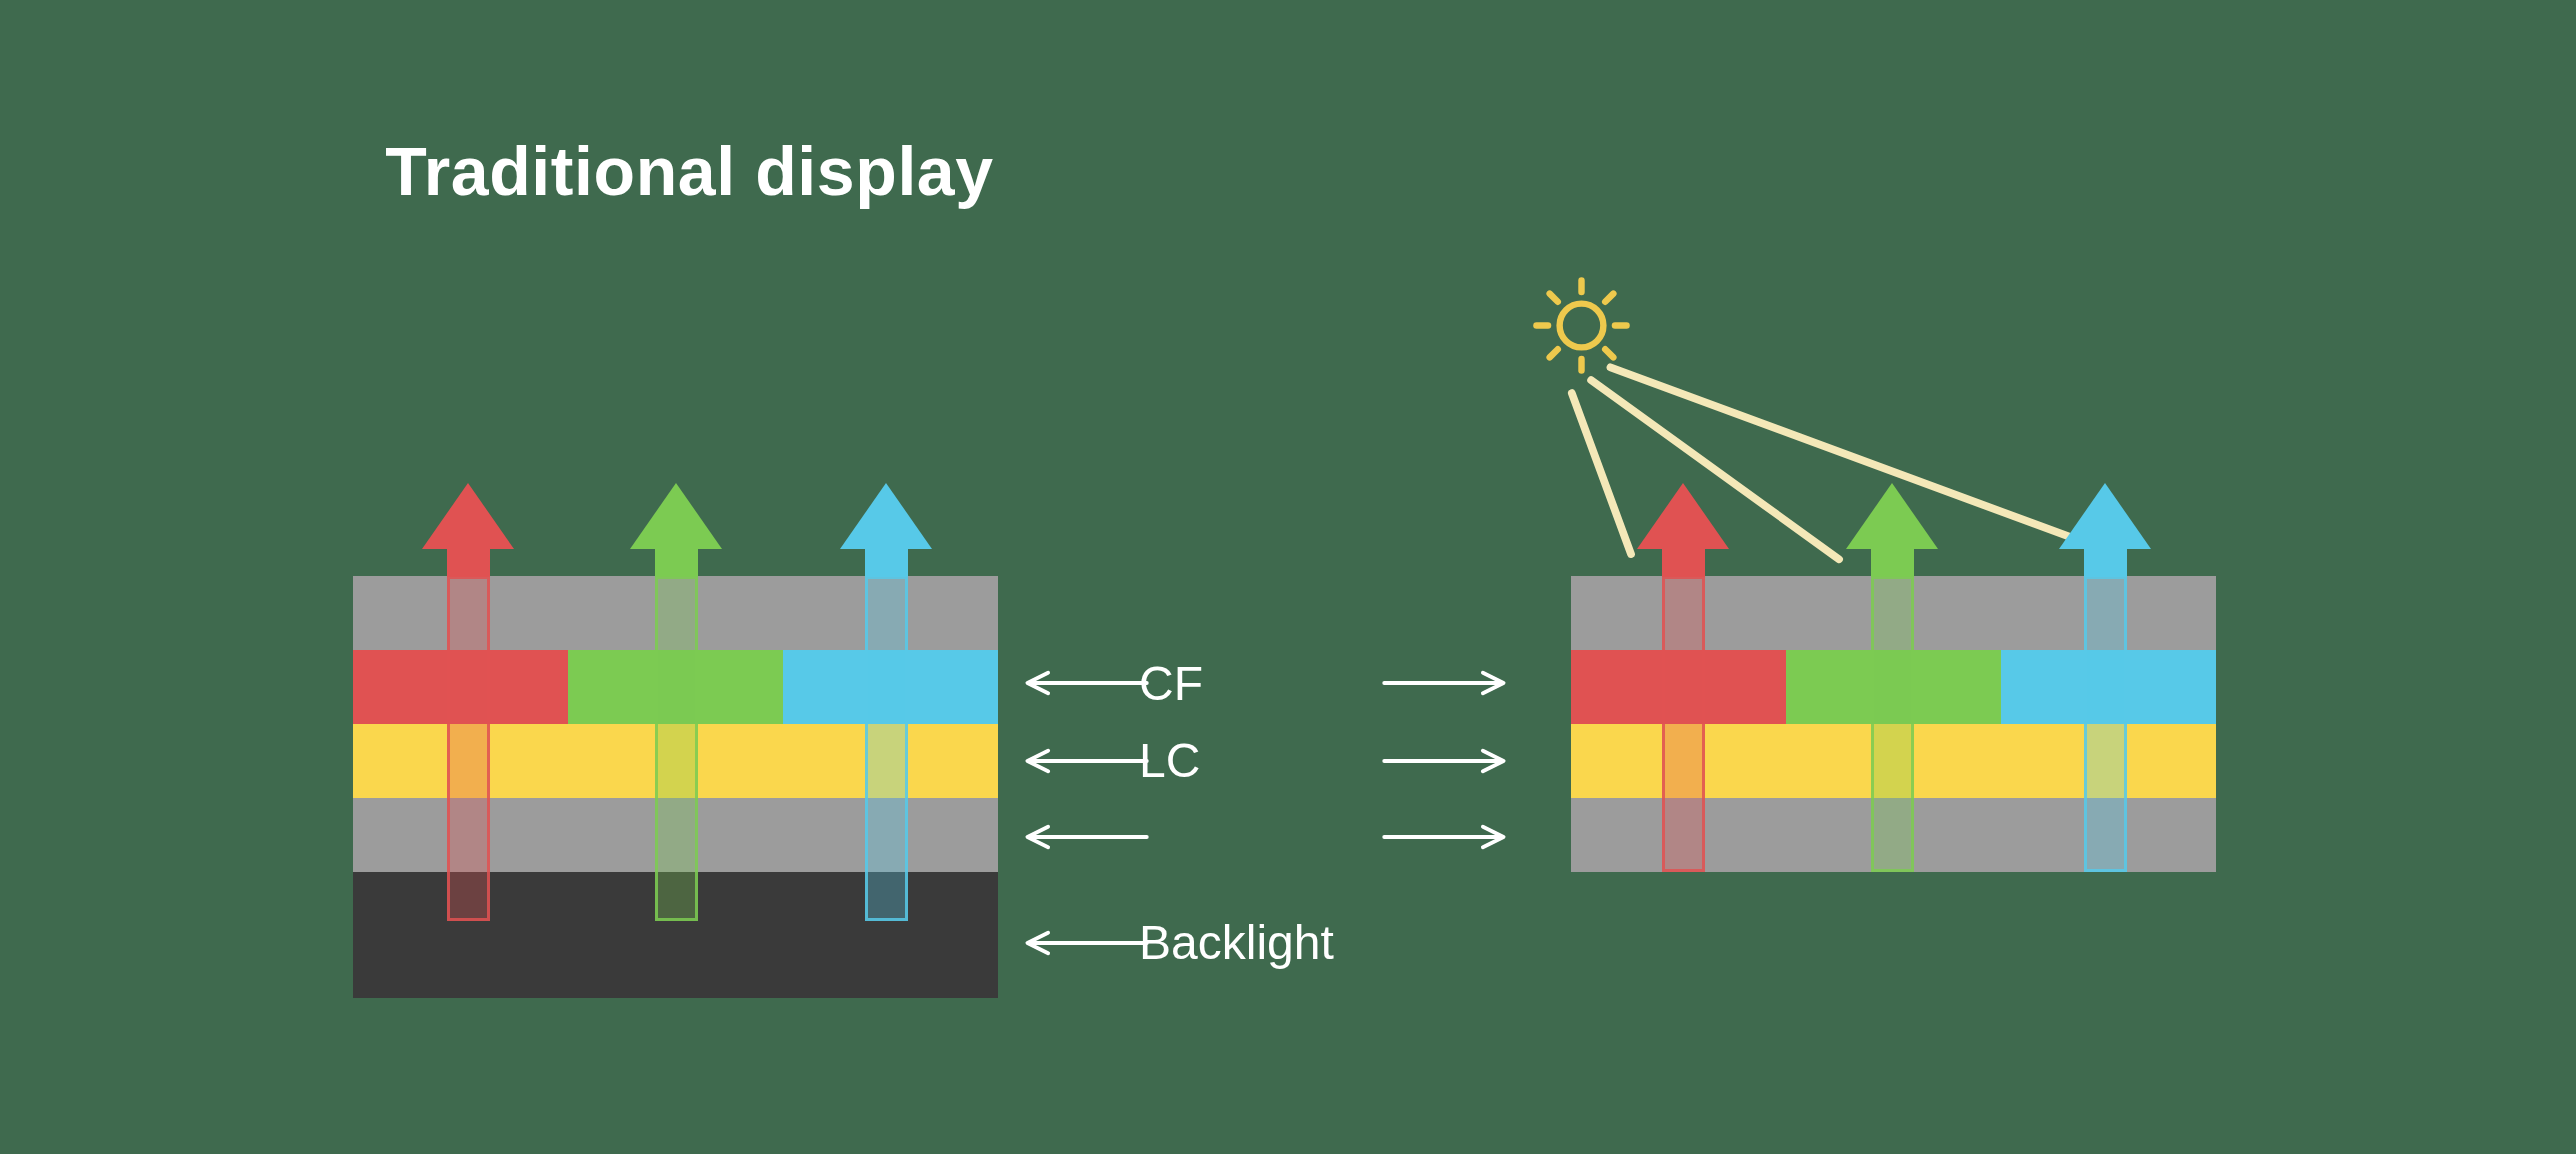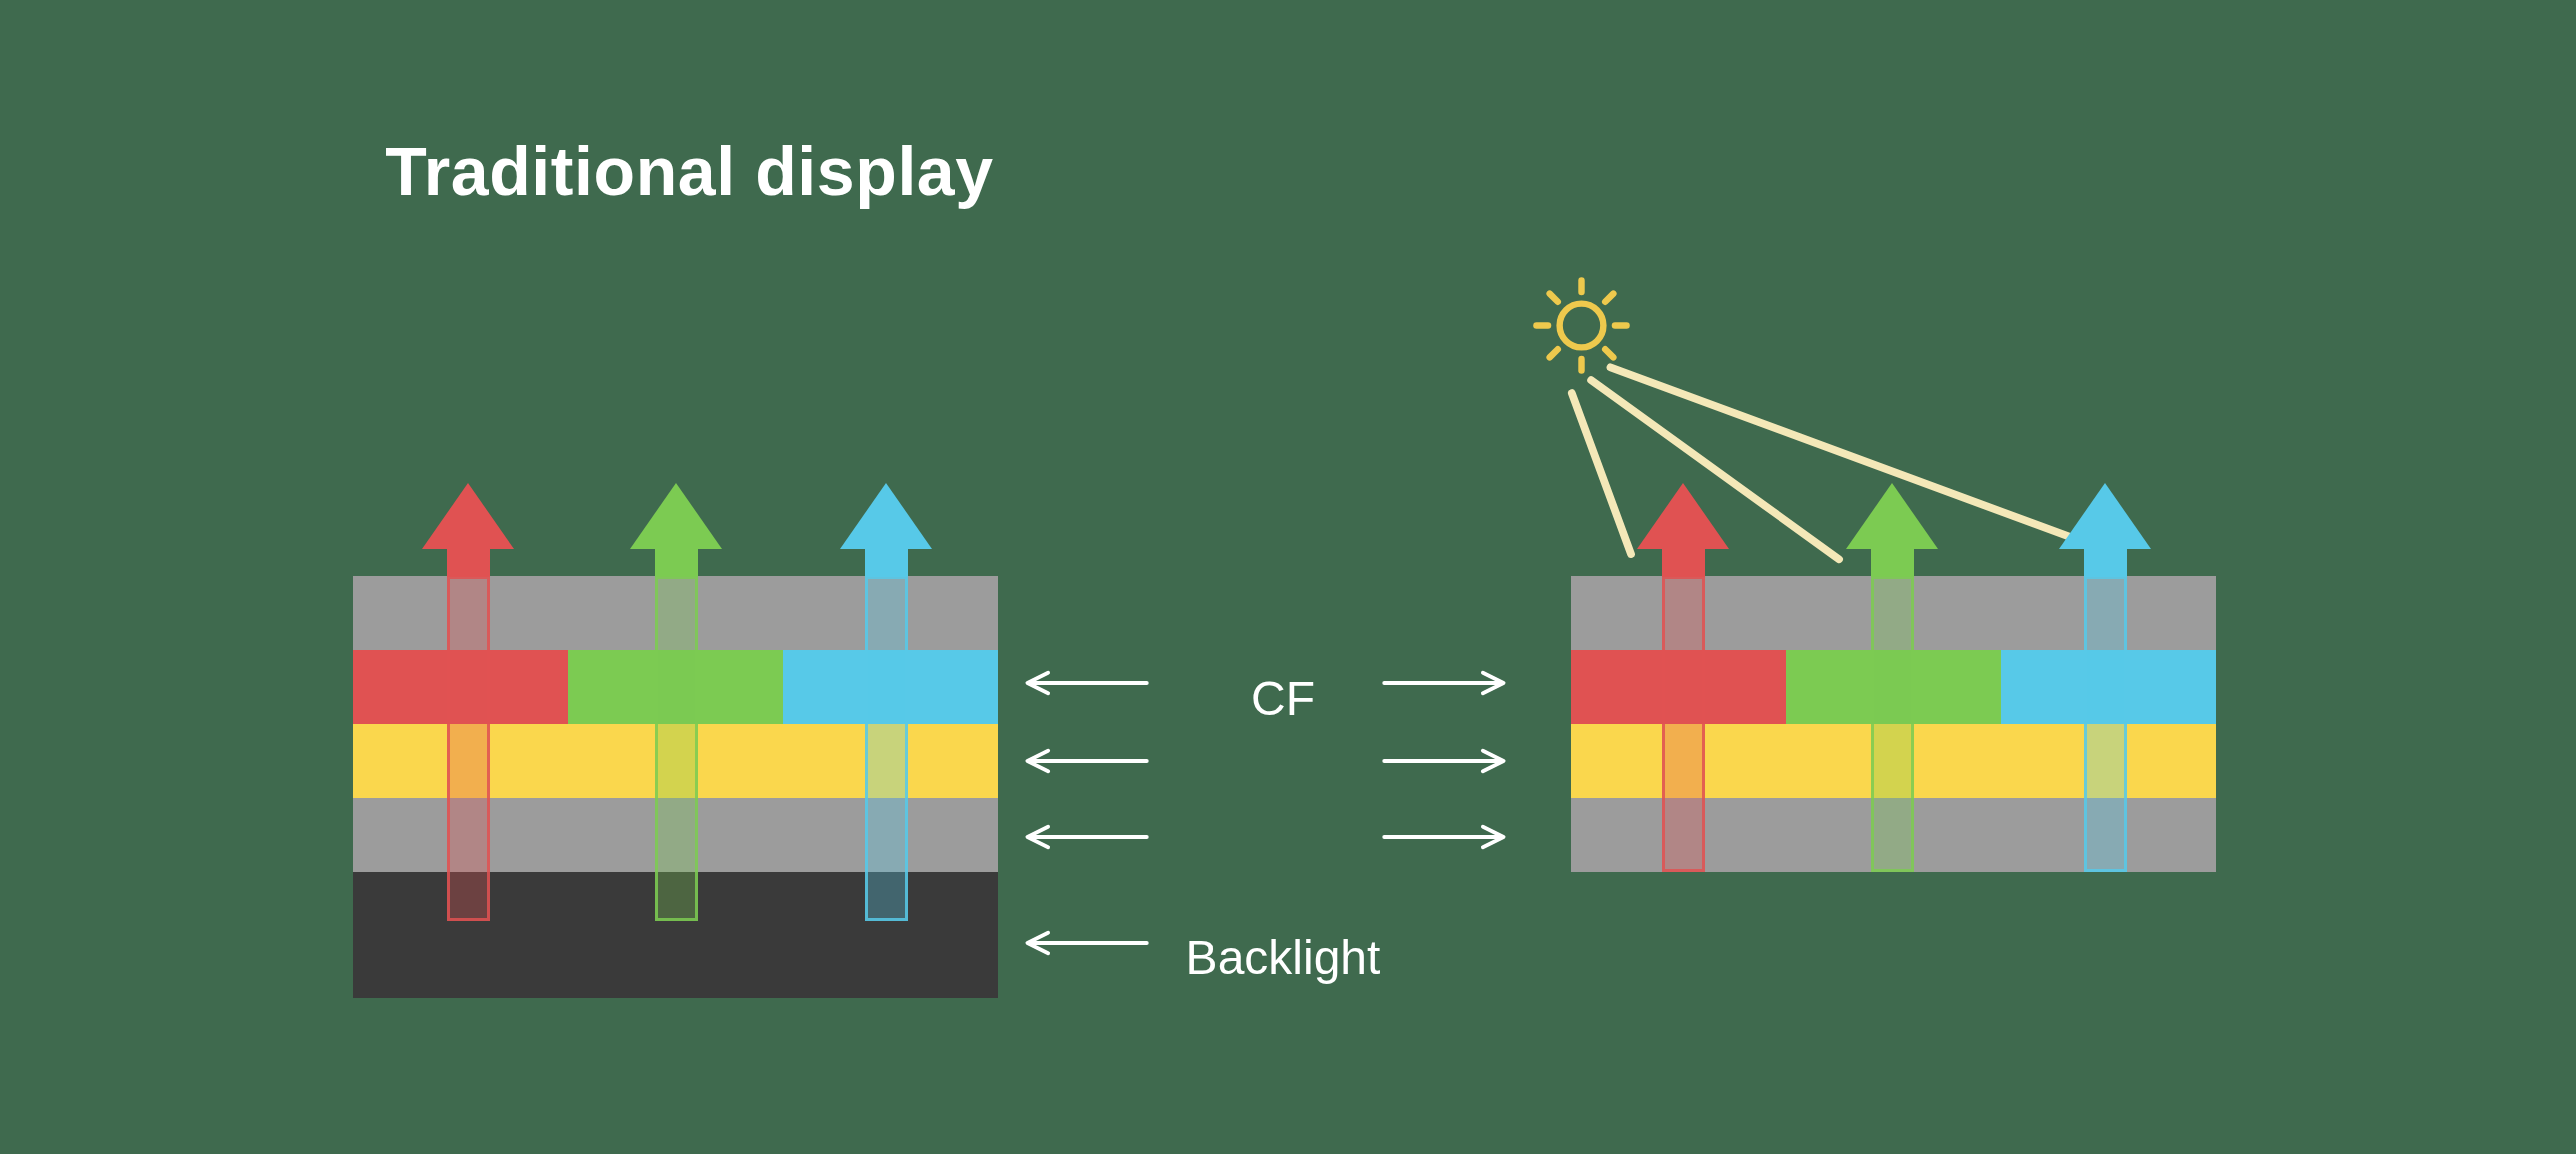--- a/index.html
+++ b/index.html
@@ -40,21 +40,21 @@
   .big-arrow{position:absolute;top:483px;width:93px;height:451px;z-index:2}
   .big-arrow .head{position:absolute;top:0;left:0;width:0;height:0;
        border-left:46px solid transparent;border-right:46px solid transparent;
        border-bottom:66px solid var(--c)}
   .big-arrow .shaft{position:absolute;top:64px;left:25px;width:43px;height:30px;background:var(--c)}
   .big-arrow .ghost{position:absolute;top:93px;left:25px;width:43px;
        background:var(--ct);border:3.2px solid var(--cb)}
   .big-arrow.tall .ghost{height:345px}
   .big-arrow.short .ghost{height:296px}
 
-  .mid-label{position:absolute;left:1139px;width:258px;margin:15px;text-align:center;
+  .mid-label{position:absolute;left:1139px;width:258px;margin:0;
        color:var(--label-white);font-size:48px;line-height:57px;font-weight:400}
   .warrow{position:absolute;width:129px;height:26px}
   .warrow line,.warrow polyline{stroke:var(--label-white);stroke-width:6;fill:none;
        stroke-linecap:round;stroke-linejoin:round}
 
   .sun{position:absolute;left:1530px;top:274px;z-index:2}
   .sun circle,.sun line{stroke:var(--sun-yellow);fill:none;stroke-width:10;stroke-linecap:round}
 
   .beams{position:absolute;left:1533px;top:348px;z-index:1}
   .beams line{stroke:var(--beam-yellow);stroke-width:12;stroke-linecap:round}
@@ -146,20 +146,21 @@
   <p class="mid-label" style="top:655px">CF</p>
   <svg class="warrow" style="left:1381px;top:670px" viewBox="0 0 200 40">
     <line x1="5" y1="20" x2="186" y2="20"></line>
       <polyline points="158,4 190,20 158,36"></polyline>
   </svg>
 
   <svg class="warrow" style="left:1021px;top:748px" viewBox="0 0 200 40">
     <line x1="195" y1="20" x2="14" y2="20"></line>
       <polyline points="42,4 10,20 42,36"></polyline>
   </svg>
+  <p class="mid-label" style="top:732px">LC</p>
   <svg class="warrow" style="left:1381px;top:748px" viewBox="0 0 200 40">
     <line x1="5" y1="20" x2="186" y2="20"></line>
       <polyline points="158,4 190,20 158,36"></polyline>
   </svg>
 
   <svg class="warrow" style="left:1021px;top:824px" viewBox="0 0 200 40">
     <line x1="195" y1="20" x2="14" y2="20"></line>
       <polyline points="42,4 10,20 42,36"></polyline>
   </svg>
   <svg class="warrow" style="left:1381px;top:824px" viewBox="0 0 200 40">

